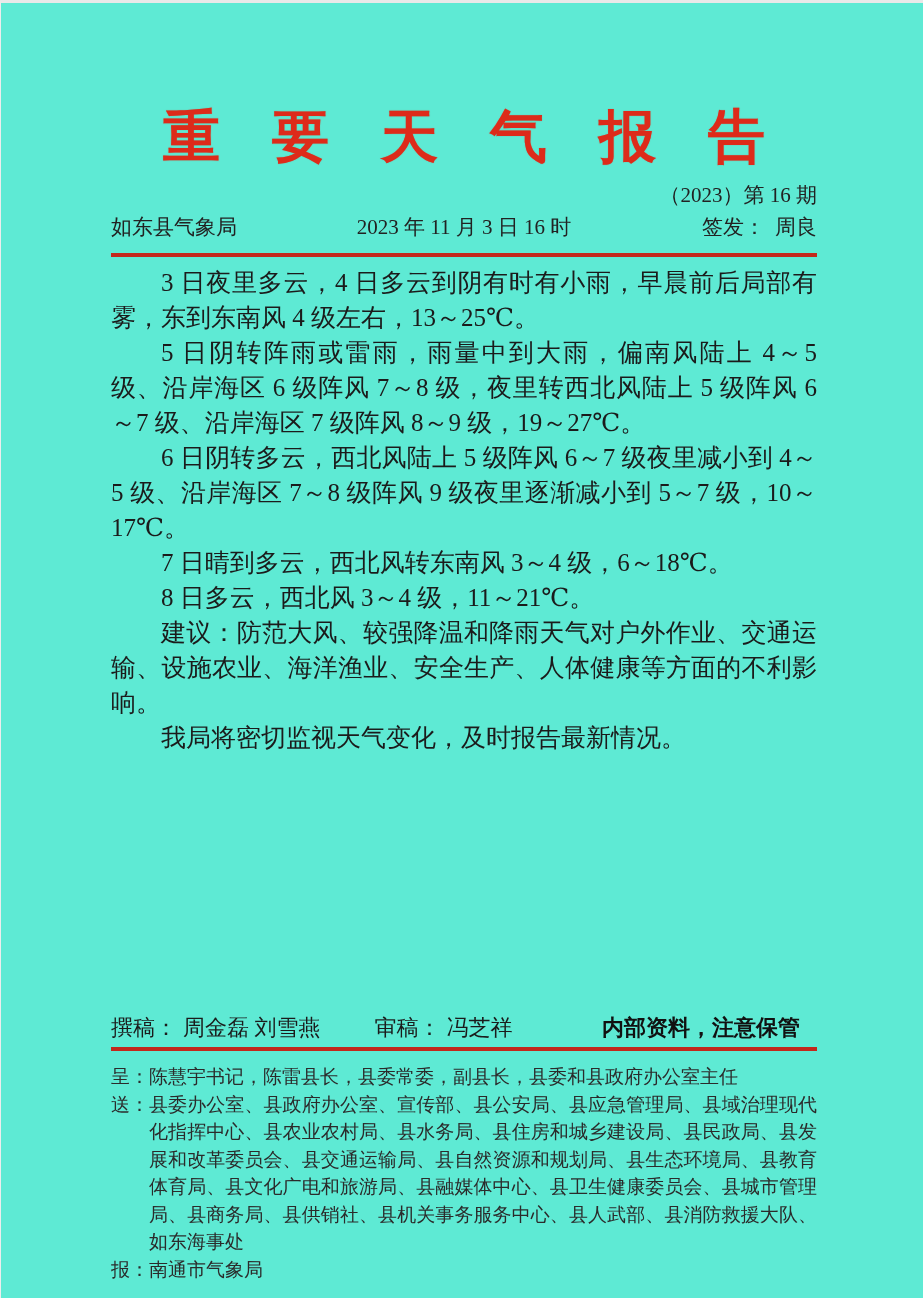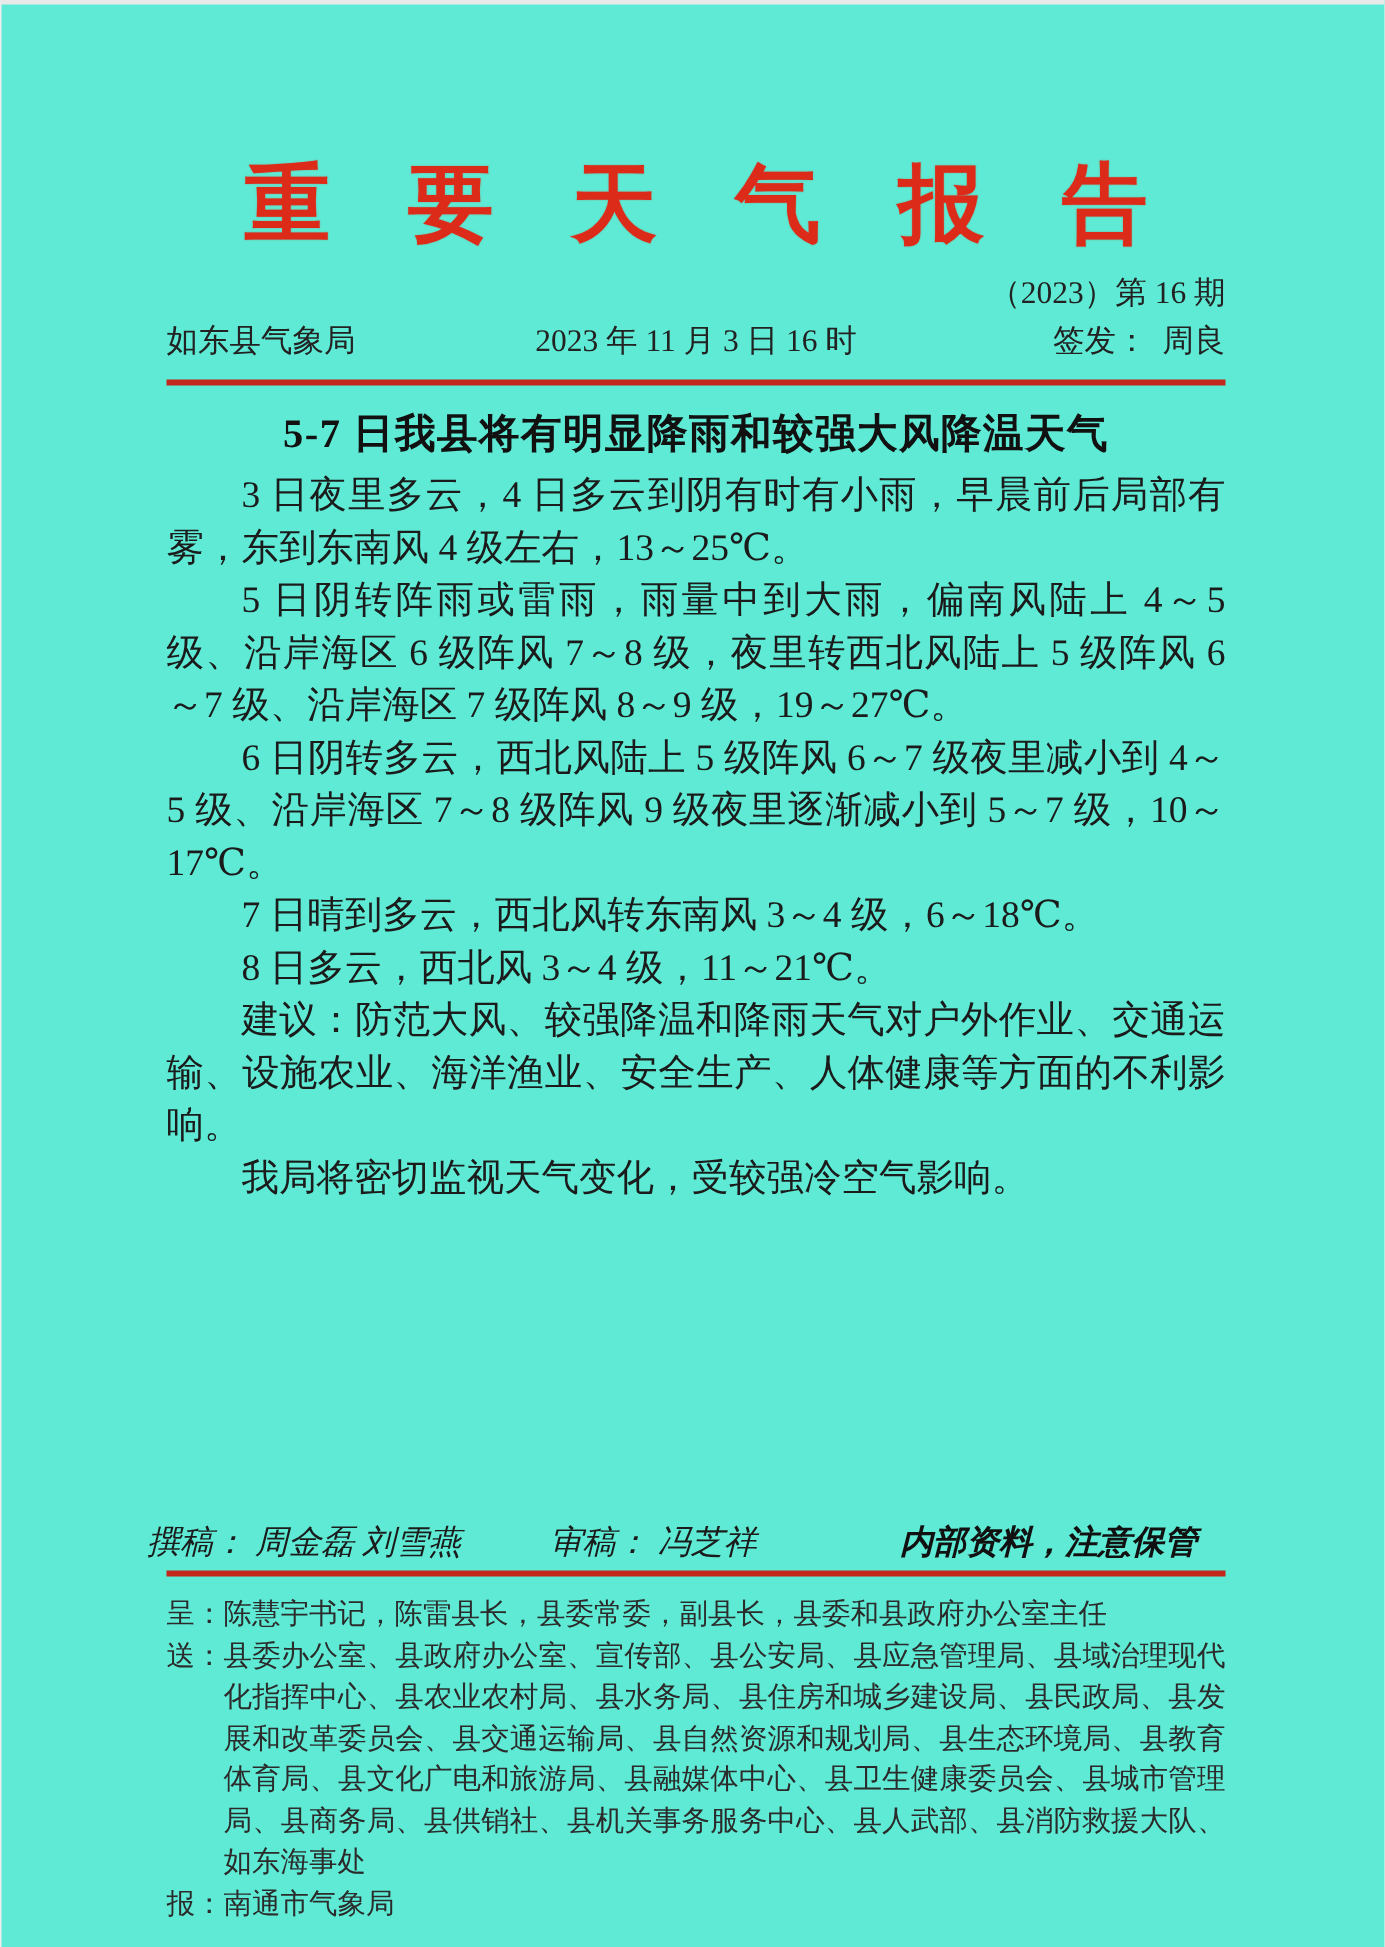--- a/index.html
+++ b/index.html
@@ -72,28 +72,27 @@
     margin:0;
     font-size:25px;
     line-height:35px;
     text-align:justify;
     text-indent:2em;
     color:#1b1b1b;
   }
   
   .signoff-row{
     position:absolute;
-    left:97px;right:106px;
+    left:110px;right:106px;
     top:1010px;
     display:flex;
     align-items:baseline;
     font-size:22px;
     line-height:30px;
     color:#1b1b1b;
-    font-style:italic;
   }
   .signoff-left{flex:1.25;}
   .signoff-mid{flex:1;}
   .signoff-name{margin-left:6px;}
   .signoff-notice{
     flex:1.1;
     text-align:center;
     font-family:"Liberation Sans","DejaVu Sans",sans-serif;
     font-weight:bold;
     font-size:22px;
@@ -144,30 +143,29 @@
         <span class="meta-center">2023 年 11 月 3 日 16 时</span>
         <span class="meta-right">
           <span class="issuer-label">签发：</span><span>周良</span>
         </span>
       </div>
 
       <div class="red-rule"></div>
     </header>
 
     <main>
-      <h2 class="headline">5-7 日我县将有明显降雨和较强大风降温天气</h2>
 
       <div class="body-text">
         <p>3 日夜里多云，4 日多云到阴有时有小雨，早晨前后局部有雾，东到东南风 4 级左右，13～25℃。</p>
         <p>5 日阴转阵雨或雷雨，雨量中到大雨，偏南风陆上 4～5 级、沿岸海区 6 级阵风 7～8 级，夜里转西北风陆上 5 级阵风 6～7 级、沿岸海区 7 级阵风 8～9 级，19～27℃。</p>
         <p>6 日阴转多云，西北风陆上 5 级阵风 6～7 级夜里减小到 4～5 级、沿岸海区 7～8 级阵风 9 级夜里逐渐减小到 5～7 级，10～17℃。</p>
         <p>7 日晴到多云，西北风转东南风 3～4 级，6～18℃。</p>
         <p>8 日多云，西北风 3～4 级，11～21℃。</p>
         <p>建议：防范大风、较强降温和降雨天气对户外作业、交通运输、设施农业、海洋渔业、安全生产、人体健康等方面的不利影响。</p>
-        <p>我局将密切监视天气变化，受较强冷空气影响。</p>
+        <p>我局将密切监视天气变化，及时报告最新情况。</p>
       </div>
     </main>
   </div>
 
   <div class="signoff-row">
     <span class="signoff-left">
       <span>撰稿：</span><span class="signoff-name">周金磊  刘雪燕</span>
     </span>
     <span class="signoff-mid">
       <span>审稿：</span><span class="signoff-name">冯芝祥</span>

